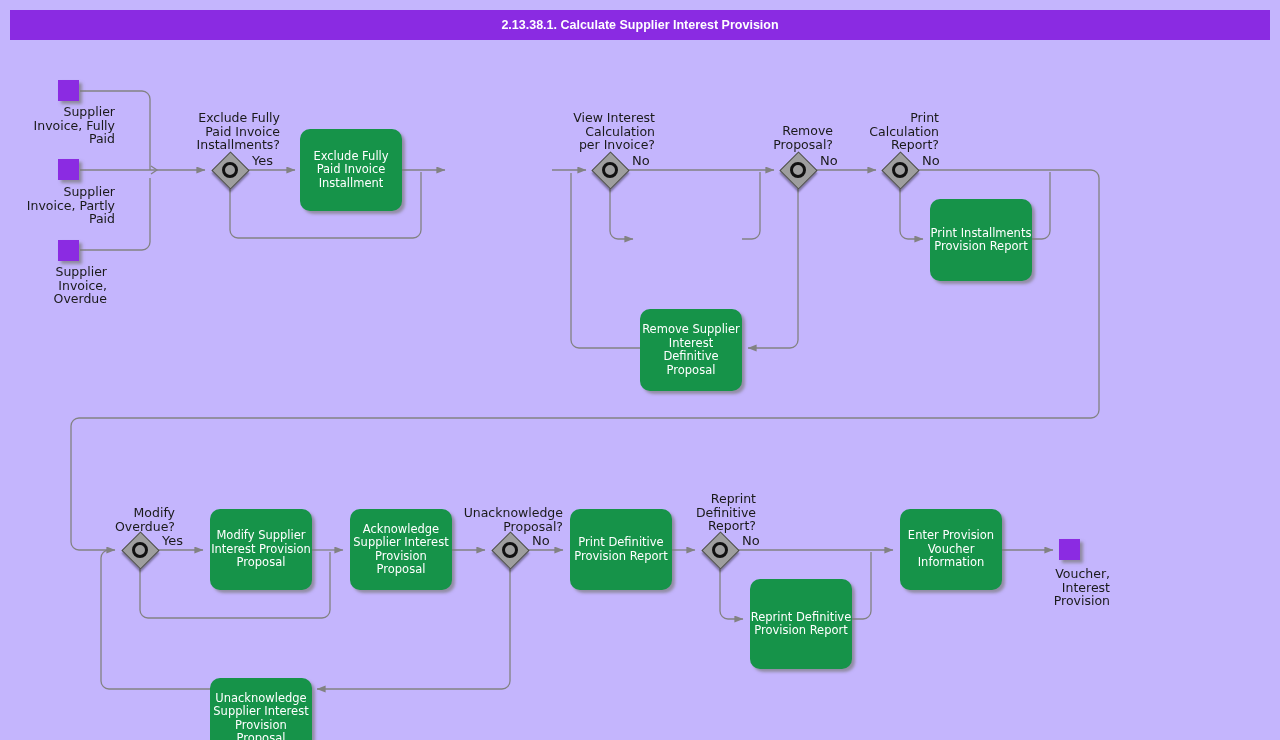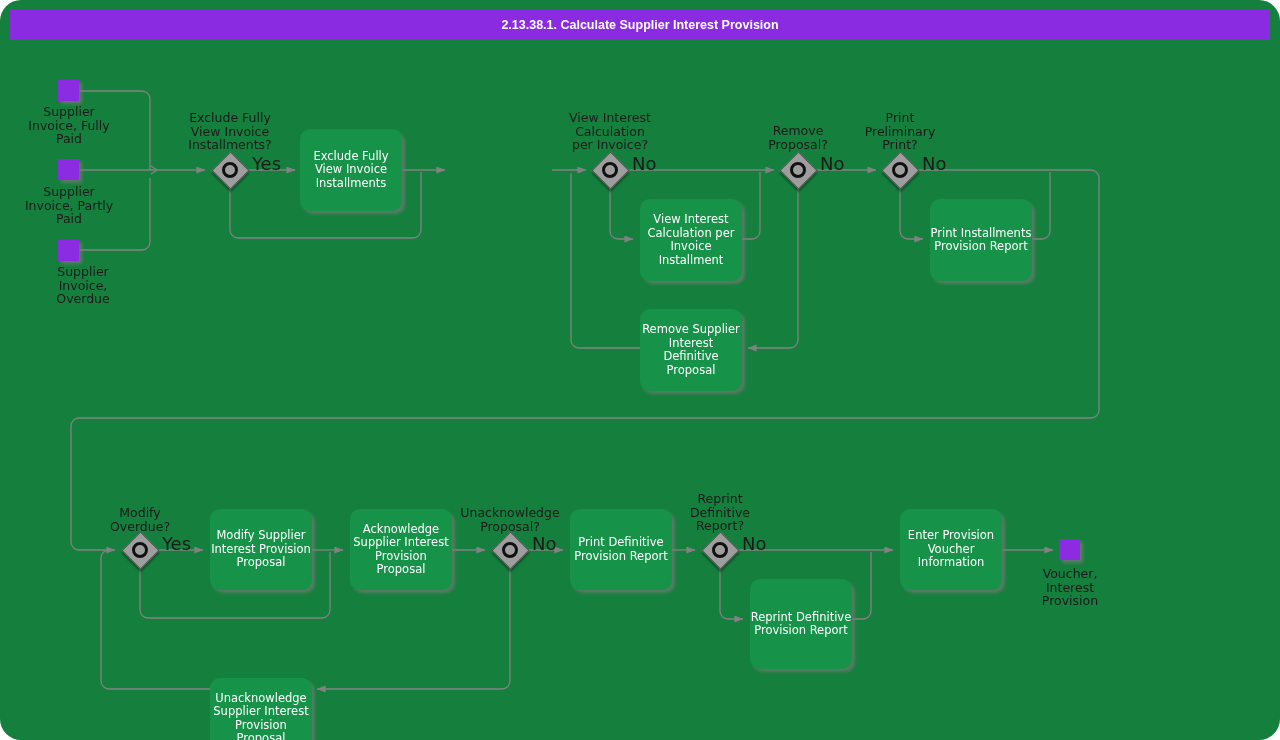--- a/index.html
+++ b/index.html
@@ -1,38 +1,38 @@
 <!DOCTYPE html>
 <html style="--banner: #8A2BE2; --task: #169349; --event: #8B2BE2; --connector: #828282;"><head>
 <meta charset="utf-8">
 <style>
   html,body{margin:0;padding:0;background:#ffffff;}
-  #canvas{position:relative;width:1280px;height:740px;background:#15803d;overflow:hidden;
-          font-family:"DejaVu Sans", sans-serif;border-radius:21px;}
+  #canvas{position:relative;width:1280px;height:740px;background:#c4b5fd;overflow:hidden;
+          font-family:"DejaVu Sans", sans-serif;}
   .titlebar{position:absolute;left:10px;top:10px;width:1260px;height:30px;
             background:var(--banner,#8A2BE2);color:#ffffff;
             font-family:"Liberation Sans", sans-serif;font-size:12.5px;font-weight:bold;
             text-align:center;line-height:30px;}
   #wires{position:absolute;left:0;top:0;width:1280px;height:740px;}
   #wires path, #wires polyline{stroke:var(--connector,#828282);stroke-width:1.3;fill:none;}
   #arrow path{fill:var(--connector,#7c7c7c);stroke:none;}
   .task{position:absolute;width:102px;background:var(--task,#169349);color:#ffffff;
         border-radius:10px;box-shadow:3px 3px 3px rgba(120,120,120,0.65);
         display:flex;align-items:center;justify-content:center;text-align:center;
         font-size:11.5px;line-height:13.5px;}
   .gateway{position:absolute;width:36px;height:36px;}
   .diamond{position:absolute;left:5px;top:5px;width:25px;height:25px;
            background:#9e9e9e;border:1.5px solid #4c4c4c;transform:rotate(45deg);
            box-shadow:2px 2px 2px rgba(0,0,0,0.35);}
   .ring{position:absolute;left:10px;top:10px;width:10px;height:10px;
         border:3px solid #111111;border-radius:50%;background:transparent;}
   .event-square{position:absolute;width:21px;height:21px;background:var(--event,#8B2BE2);
                 box-shadow:3px 3px 3px rgba(120,120,120,0.7);}
-  .node-label{position:absolute;font-size:12.5px;line-height:13.5px;color:#1a1a1a;text-align:center;}
-  .branch-label{position:absolute;font-size:18px;color:#1a1a1a;}
+  .node-label{position:absolute;font-size:12.5px;line-height:13.5px;color:#1a1a1a;text-align:right;}
+  .branch-label{position:absolute;font-size:13px;color:#1a1a1a;}
 </style>
 </head>
 <body>
 
 <div id="canvas">
 
   <div class="titlebar">2.13.38.1. Calculate Supplier Interest Provision</div>
 
   <svg id="wires" width="1280" height="740" viewBox="0 0 1280 740">
     <defs>
@@ -72,21 +72,21 @@
     <path d="M1002 550 H1053" marker-end="url(#arrow)"></path>
   </svg>
 
   <div class="event-square" style="left:58px;top:80px"></div>
   <div class="event-square" style="left:58px;top:159px"></div>
   <div class="event-square" style="left:58px;top:240px"></div>
   <div class="event-square" style="left:1059px;top:539px"></div>
 
   <div class="node-label" style="left:23px;top:105px;width:92px">Supplier Invoice, Fully Paid</div>
   <div class="node-label" style="left:23px;top:185px;width:92px">Supplier Invoice, Partly Paid</div>
-  <div class="node-label" style="left:37px;top:265px;width:92px">Supplier Invoice, Overdue</div>
+  <div class="node-label" style="left:15px;top:265px;width:92px">Supplier Invoice, Overdue</div>
   <div class="node-label" style="left:1030px;top:567px;width:80px">Voucher, Interest Provision</div>
 
   <div class="gateway" style="left:212px;top:152px">
     <div class="diamond"></div>
     <div class="ring"></div>
   </div>
   <div class="gateway" style="left:592px;top:152px">
     <div class="diamond"></div>
     <div class="ring"></div>
   </div>
@@ -104,41 +104,38 @@
   </div>
   <div class="gateway" style="left:492px;top:532px">
     <div class="diamond"></div>
     <div class="ring"></div>
   </div>
   <div class="gateway" style="left:702px;top:532px">
     <div class="diamond"></div>
     <div class="ring"></div>
   </div>
 
-  <div class="node-label" style="left:180px;top:111px;width:100px">Exclude Fully View Invoice Installments?</div>
+  <div class="node-label" style="left:180px;top:111px;width:100px">Exclude Fully Paid Invoice Installments?</div>
   <div class="node-label" style="left:565px;top:111px;width:90px">View Interest Calculation per Invoice?</div>
   <div class="node-label" style="left:763px;top:124px;width:70px">Remove Proposal?</div>
-  <div class="node-label" style="left:861px;top:111px;width:78px">Print Preliminary Print?</div>
+  <div class="node-label" style="left:861px;top:111px;width:78px">Print Calculation Report?</div>
   <div class="node-label" style="left:105px;top:506px;width:70px">Modify Overdue?</div>
   <div class="node-label" style="left:457px;top:506px;width:106px">Unacknowledge Proposal?</div>
   <div class="node-label" style="left:684px;top:492px;width:72px">Reprint Definitive Report?</div>
 
   <div class="branch-label" style="left:252px;top:153px">Yes</div>
   <div class="branch-label" style="left:632px;top:153px">No</div>
   <div class="branch-label" style="left:820px;top:153px">No</div>
   <div class="branch-label" style="left:922px;top:153px">No</div>
   <div class="branch-label" style="left:162px;top:533px">Yes</div>
   <div class="branch-label" style="left:532px;top:533px">No</div>
   <div class="branch-label" style="left:742px;top:533px">No</div>
 
   <div class="task" style="left:300px;top:129px;height:82px">
-    <span>Exclude Fully View Invoice Installments</span>
-    </div>
-  <div class="task" style="left:640px;top:199px;height:82px">
-    <span>View Interest Calculation per Invoice Installment</span>
+    <span>Exclude Fully Paid Invoice Installment</span>
     </div>
   <div class="task" style="left:640px;top:309px;height:82px">
     <span>Remove Supplier Interest Definitive Proposal</span>
     </div>
   <div class="task" style="left:930px;top:199px;height:82px">
     <span>Print Installments Provision Report</span>
     </div>
   <div class="task" style="left:210px;top:509px;height:81px">
     <span>Modify Supplier Interest Provision Proposal</span>
     </div>

